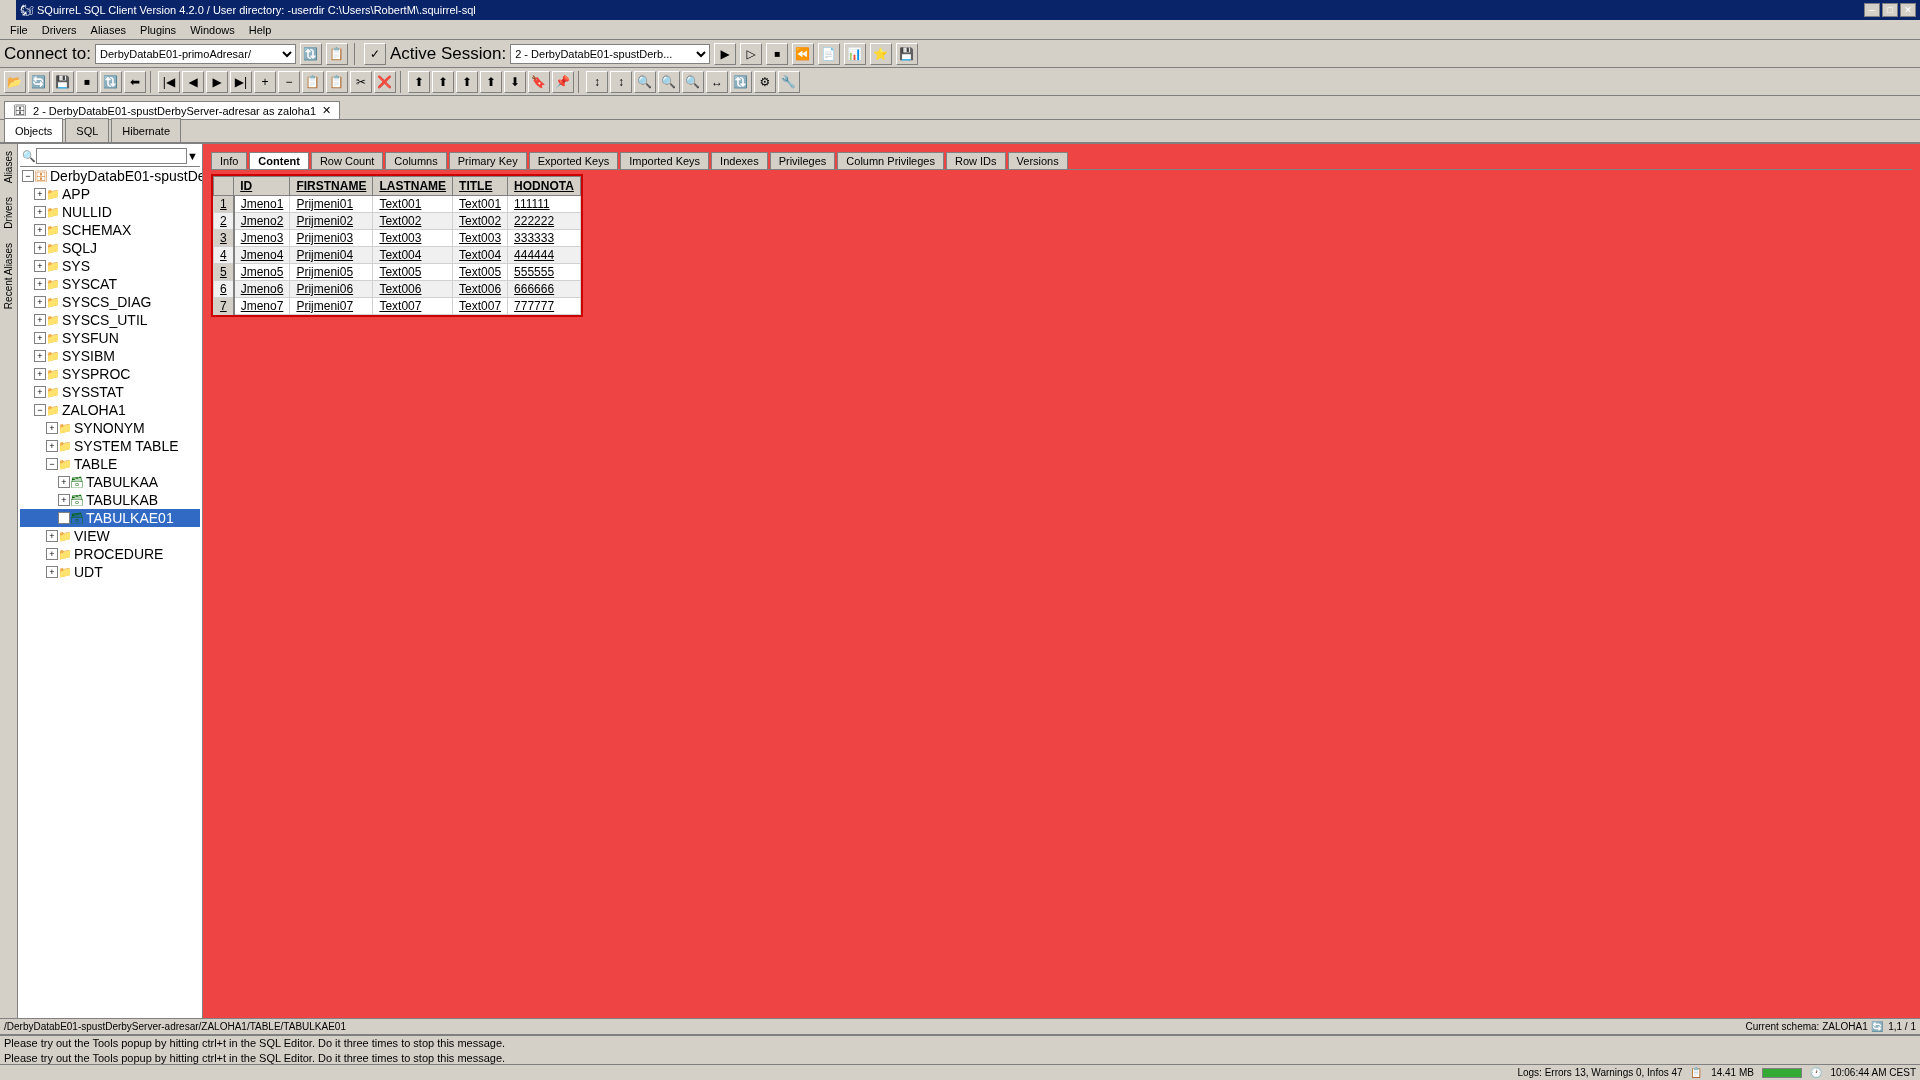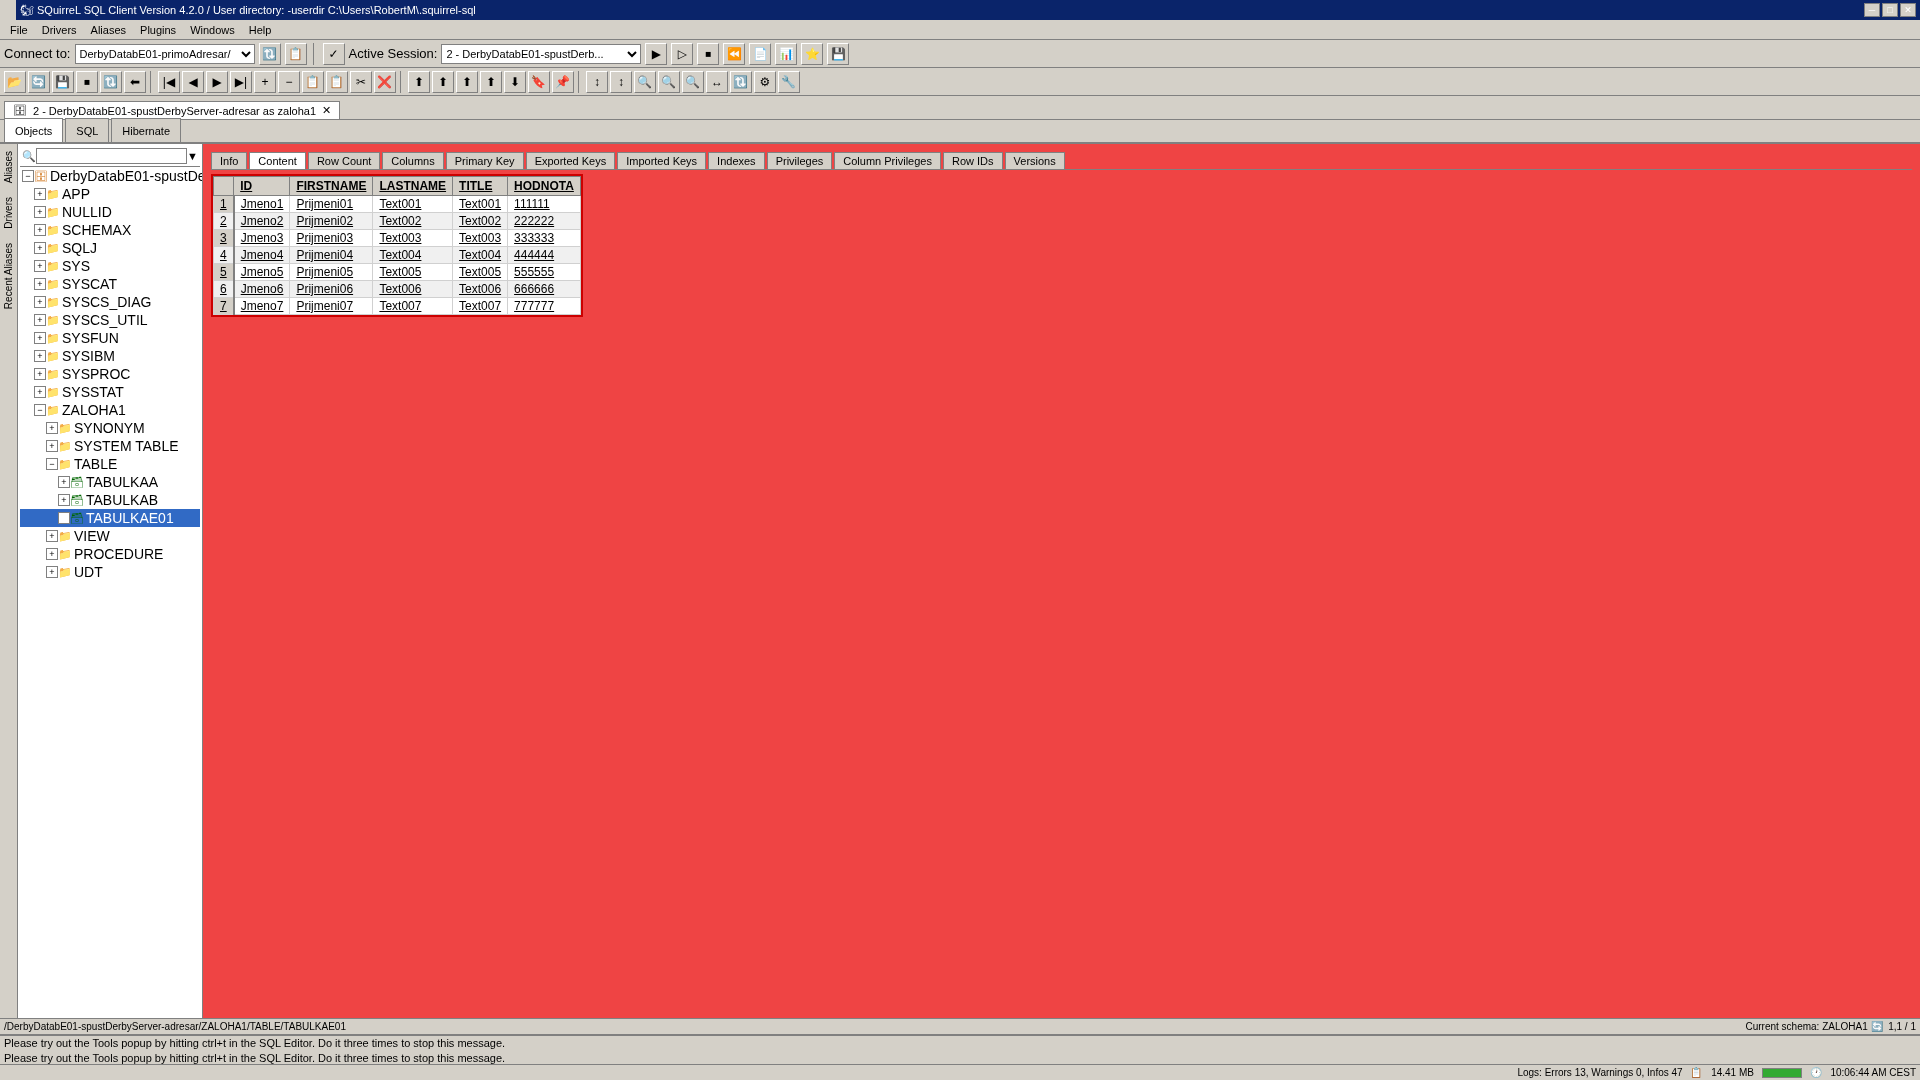--- a/index.html
+++ b/index.html
@@ -42,27 +42,27 @@
     
     #connect-bar {
       background: #d4d0c8;
       height: 28px;
       display: flex;
       align-items: center;
       padding: 2px 4px;
       gap: 4px;
       border-bottom: 1px solid #808080;
     }
-    #connect-bar label { font-size: 13px; }
+    #connect-bar label { font-size: 17px; }
     #connect-select {
       height: 20px;
       font-size: 11px;
       border: 1px solid #808080;
       background: white;
-      width: 180px;
+      width: 201px;
     }
     #active-session-select {
       height: 20px;
       font-size: 11px;
       border: 1px solid #808080;
       background: white;
       width: 200px;
     }
     .toolbar-btn {
       width: 22px; height: 22px; background: #d4d0c8;
@@ -168,21 +168,21 @@
     }
     .table-tab {
       padding: 2px 8px;
       border: 1px solid #808080;
       border-bottom: none;
       background: #d4d0c8;
       cursor: pointer;
       font-size: 11px;
       margin-right: 2px;
     }
-    .table-tab.active { background: #fff; }
+    .table-tab.active { background: #fff; font-weight: bold; }
 
     
     #data-table-wrapper {
       border: 2px solid #cc0000;
       background: #fff;
       overflow: auto;
       display: inline-block;
       max-width: 480px;
     }
     #data-table {

